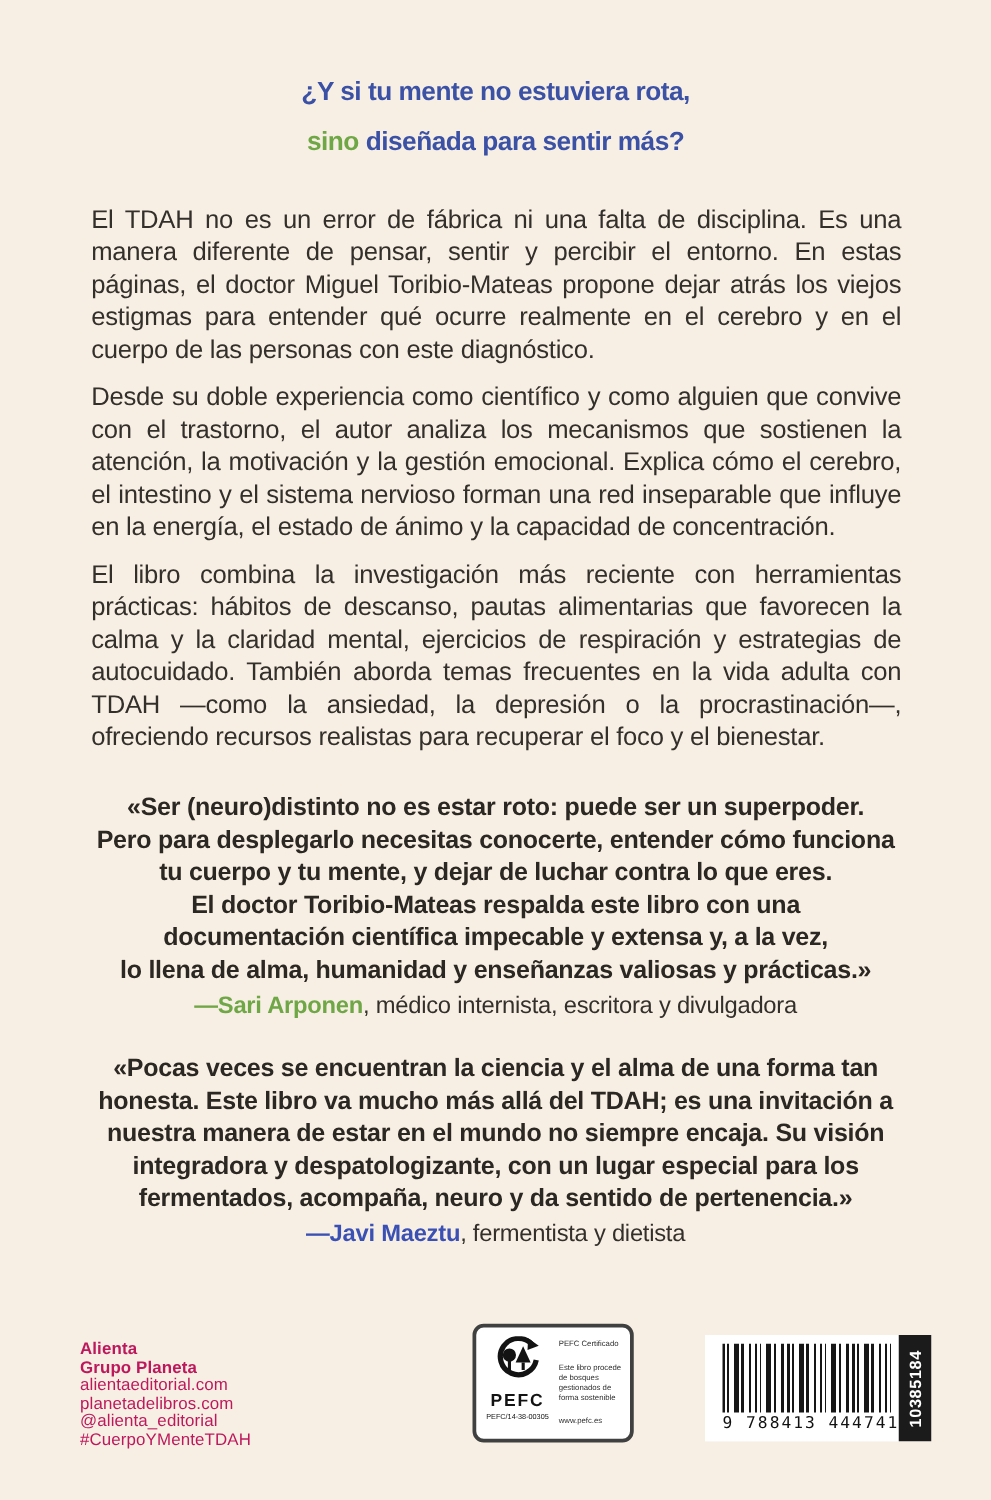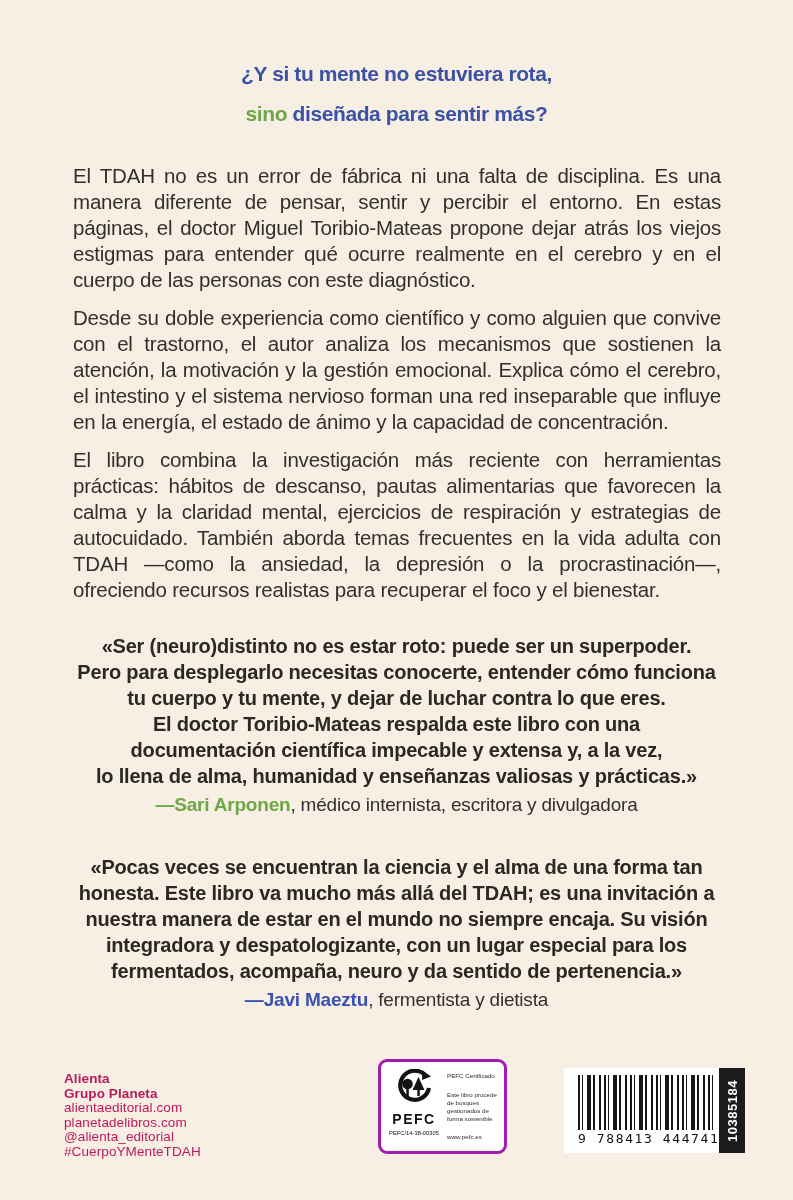--- a/index.html
+++ b/index.html
@@ -46,21 +46,21 @@
   
   .quote{
     margin-top:30px;
     text-align:center;
     font-weight:bold;
     font-size:20px;
     line-height:26px;
     letter-spacing:-0.2px;
     color:var(--quote-text);
   }
-  .quote + .quote{margin-top:36px;}
+  .quote + .quote{margin-top:24px;}
   .quote .q-line{white-space:nowrap;}
   .attribution{
     margin-top:3px;
     font-weight:normal;
     font-size:19px;
     letter-spacing:-0.2px;
     color:var(--body-text);
   }
   .attribution .attr-name{font-weight:bold;}
   .attribution .green-name{color:var(--green);}
@@ -74,21 +74,21 @@
     letter-spacing:0.1px;
     color:#be185d;
   }
   .publisher .bold{font-weight:bold;}
   
   .pefc-box{
     position:absolute;
     left:378px;top:1059px;
     width:129px;height:95px;
     background:#fff;
-    border:3px solid #a21caf;
+    border:3px solid #404040;
     border-radius:9px;
     display:flex;
     gap:7px;
     padding:7px 6px 6px 7px;
   }
   .pefc-left{
     width:52px;
     display:flex;flex-direction:column;align-items:center;
     color:#131313;
   }

